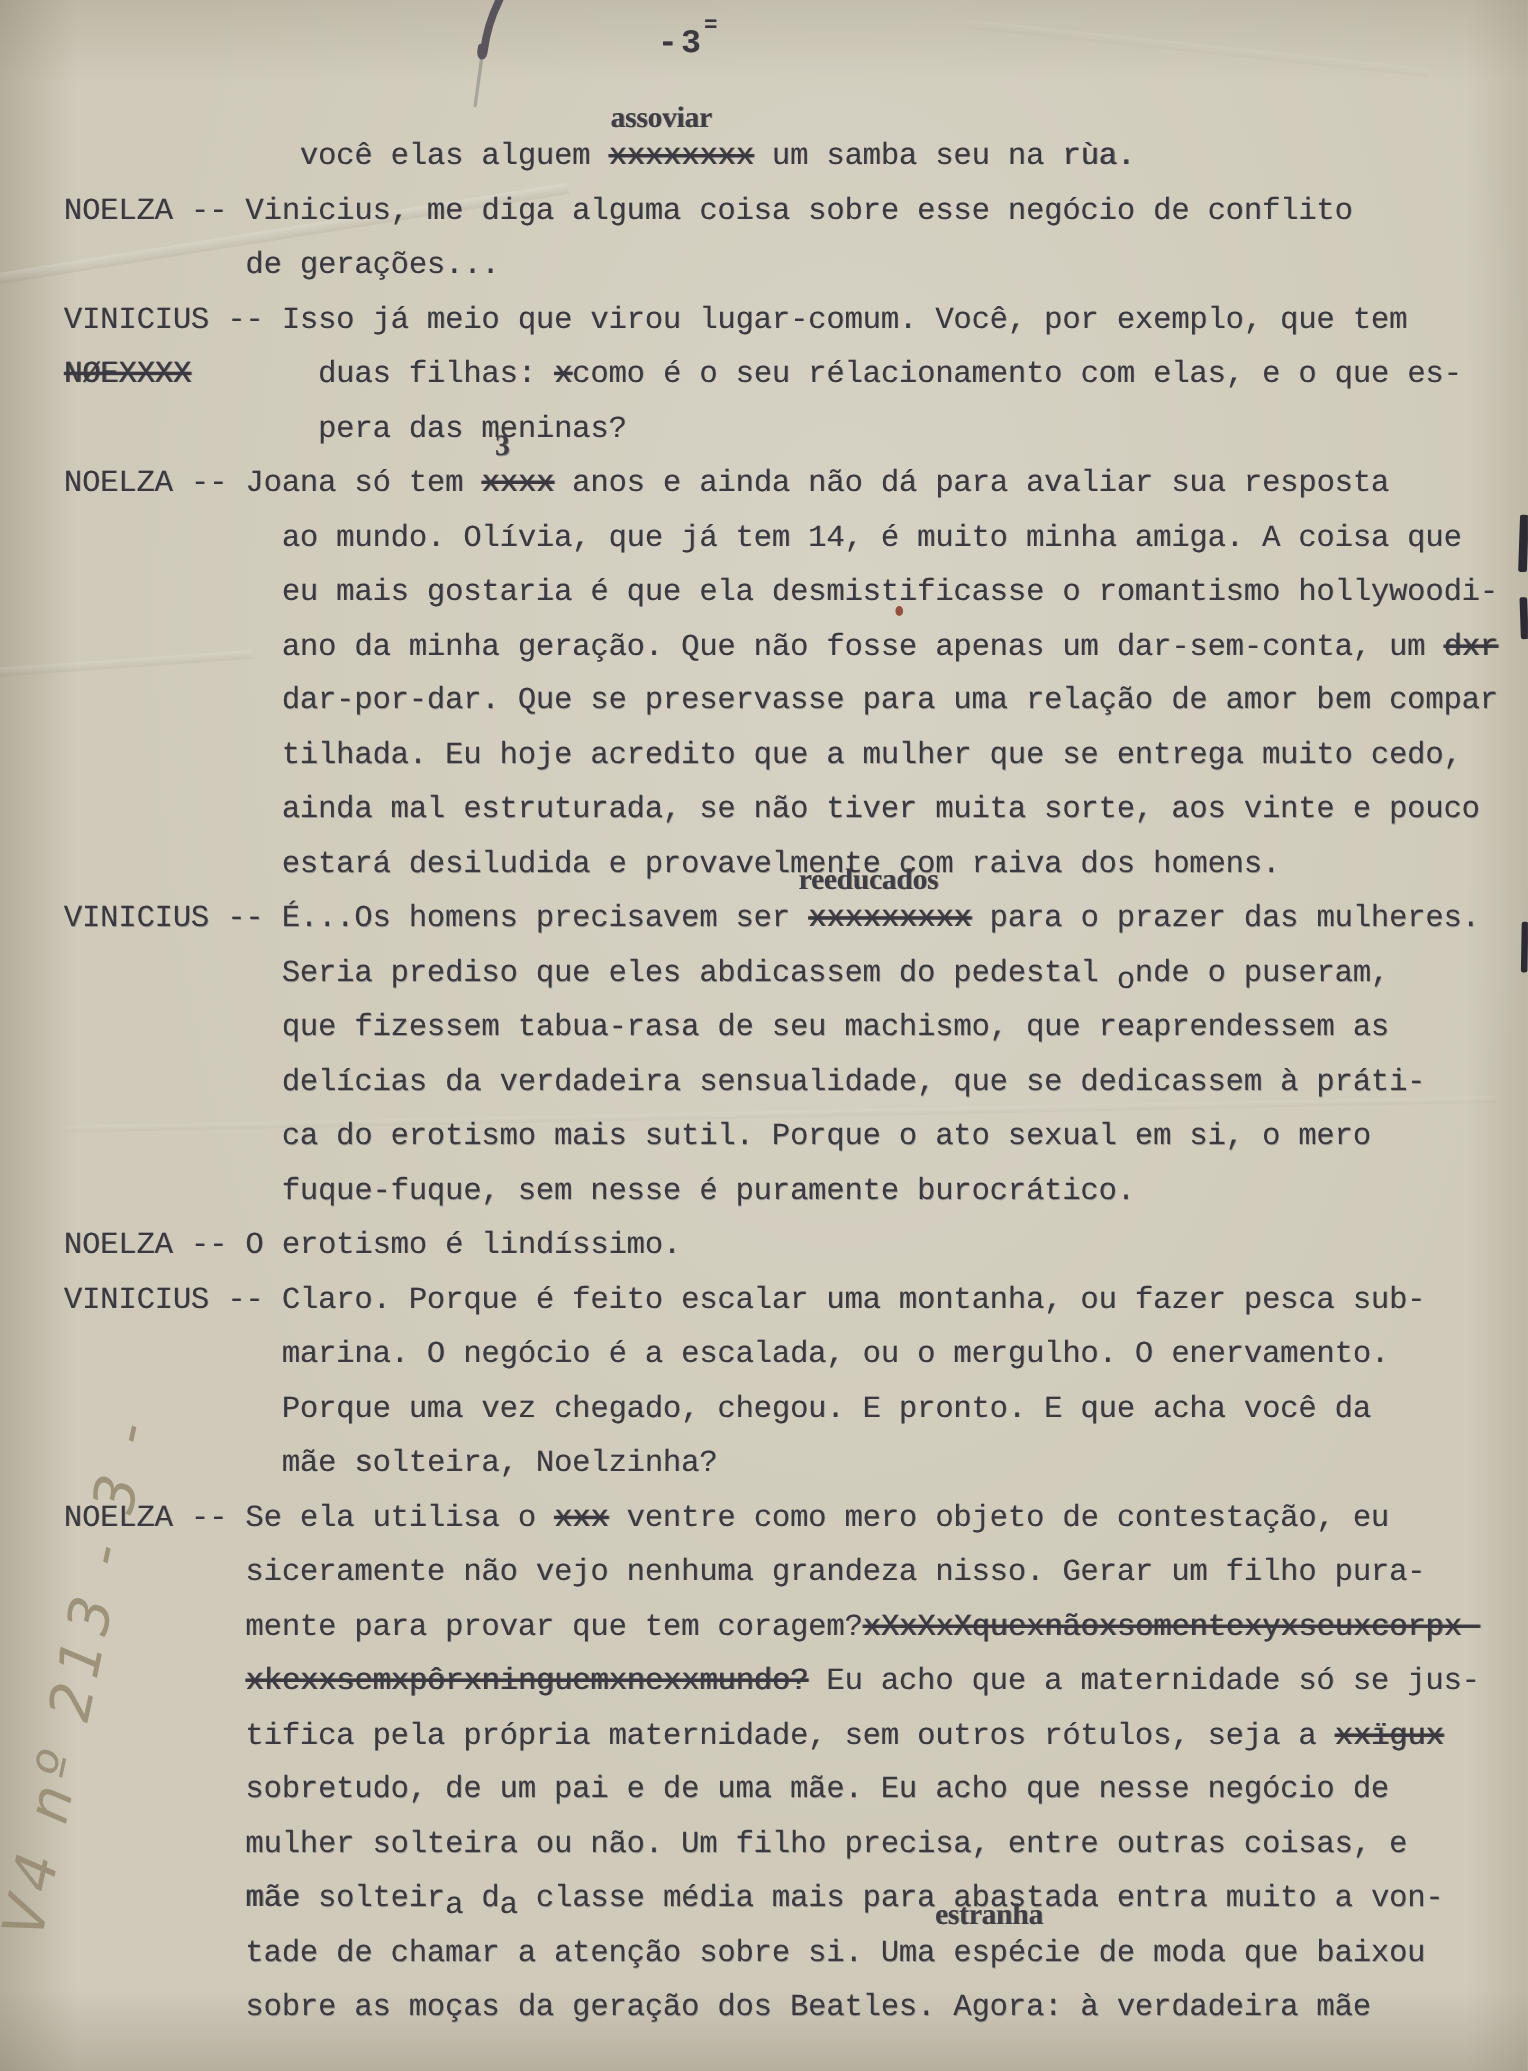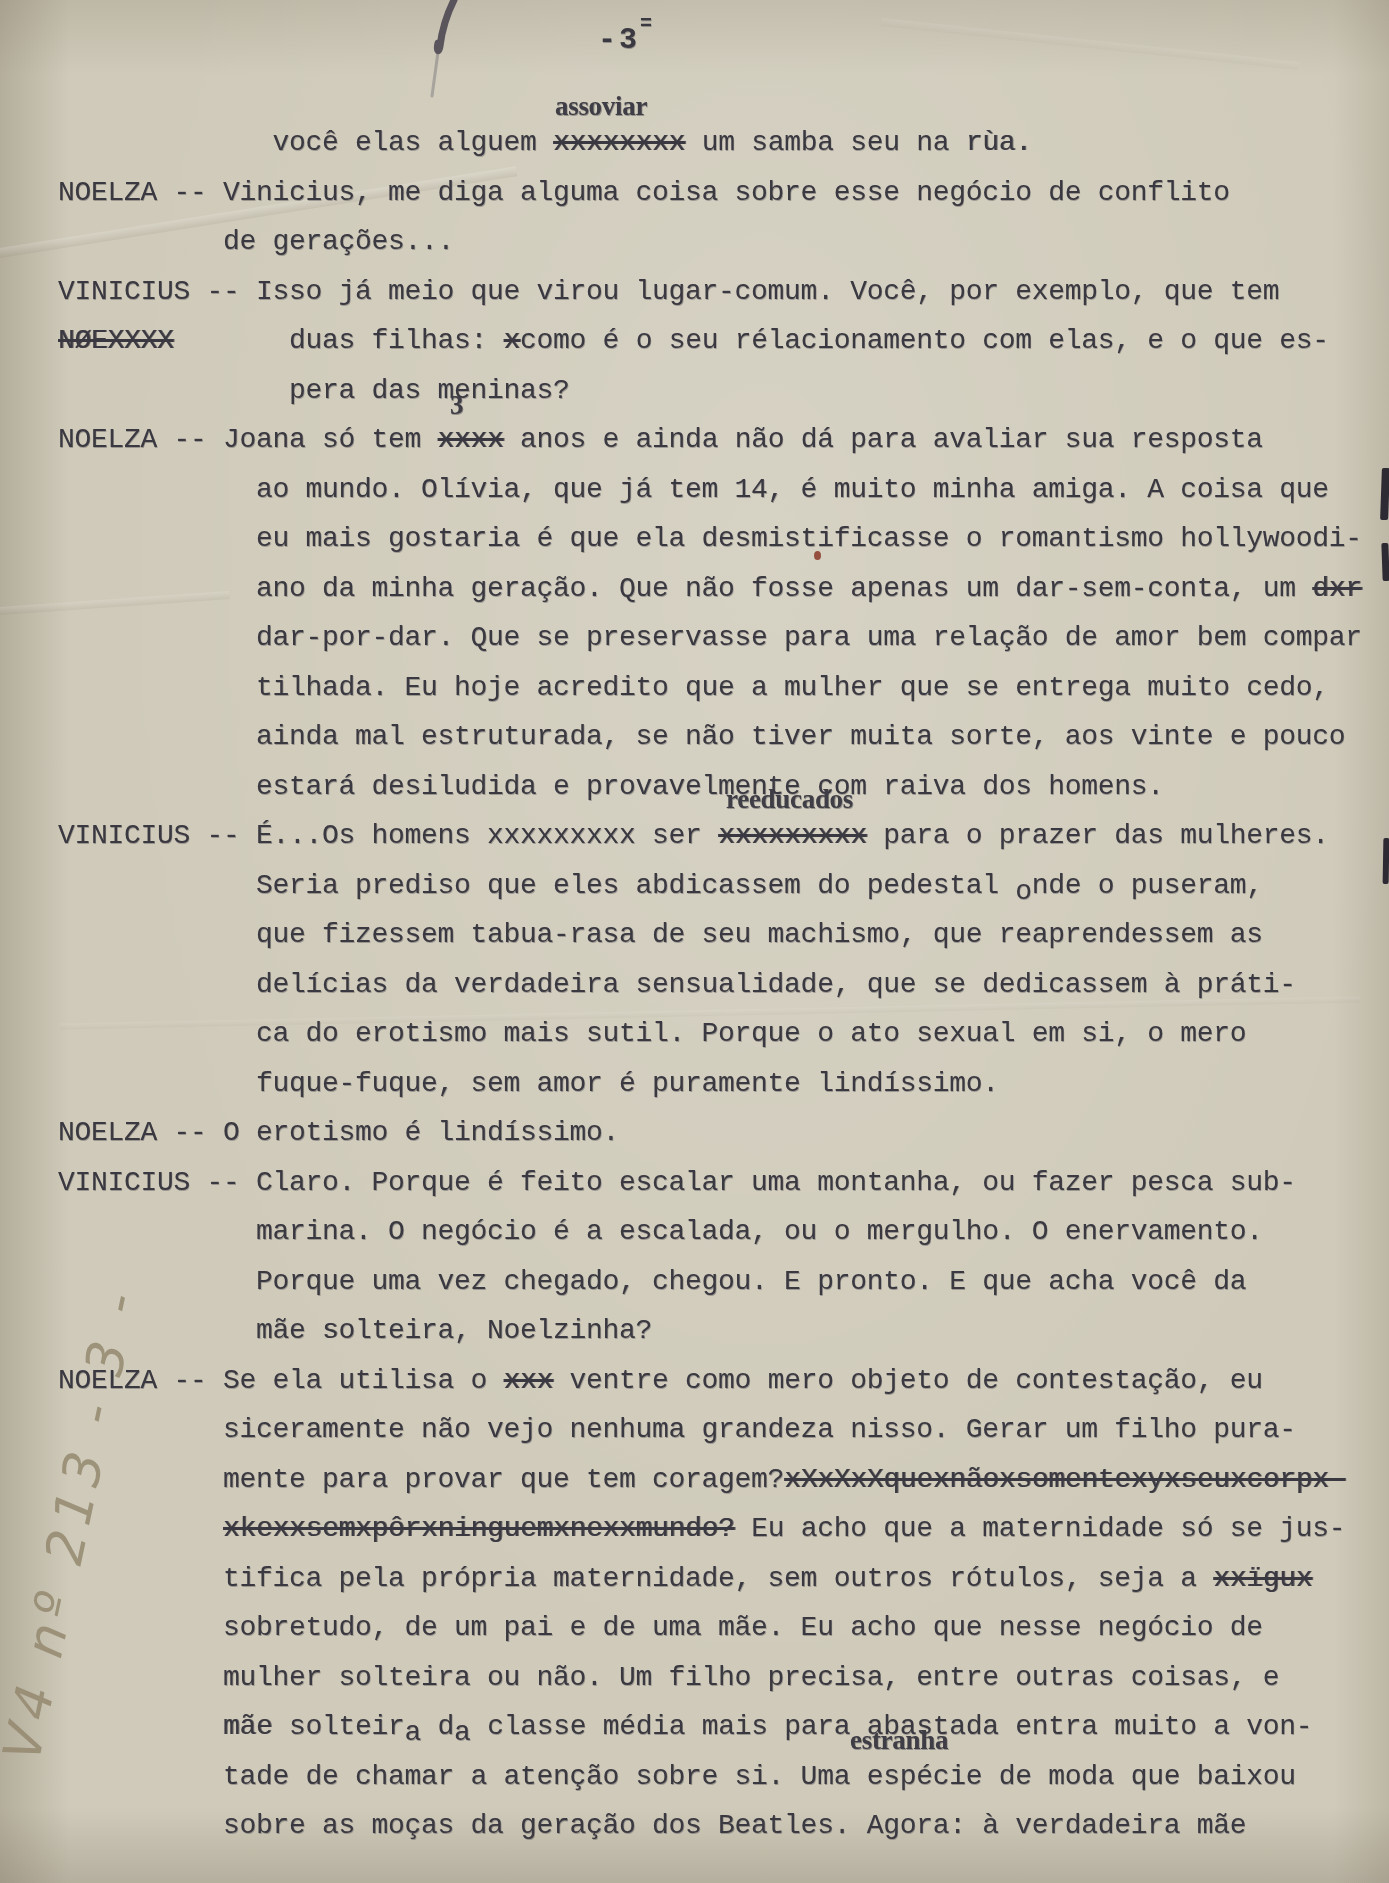--- a/index.html
+++ b/index.html
@@ -86,26 +86,26 @@
       <div class="line"><span class="seg-x">NØEXXXX</span><span class="seg-n">       duas filhas: </span><span class="seg-x">x</span><span class="seg-n">como é o seu rélacionamento com elas, e o que es-</span></div>
       <div class="line"><span class="seg-n">              pera das meninas?</span></div>
       <div class="line"><span class="seg-n">NOELZA -- Joana só tem </span><span class="seg-x">xxxx</span><span class="seg-n"> anos e ainda não dá para avaliar sua resposta</span><span class="float" style="left: 392px; top: -25px;">3</span></div>
       <div class="line"><span class="seg-n">            ao mundo. Olívia, que já tem 14, é muito minha amiga. A coisa que</span></div>
       <div class="line"><span class="seg-n">            eu mais gostaria é que ela desmistificasse o romantismo hollywoodi-</span></div>
       <div class="line"><span class="seg-n">            ano da minha geração. Que não fosse apenas um dar-sem-conta, um </span><span class="seg-x">dxr</span></div>
       <div class="line"><span class="seg-n">            dar-por-dar. Que se preservasse para uma relação de amor bem compar</span></div>
       <div class="line"><span class="seg-n">            tilhada. Eu hoje acredito que a mulher que se entrega muito cedo,</span></div>
       <div class="line"><span class="seg-n">            ainda mal estruturada, se não tiver muita sorte, aos vinte e pouco</span></div>
       <div class="line"><span class="seg-n">            estará desiludida e provavelmente com raiva dos homens.</span></div>
-      <div class="line"><span class="seg-n">VINICIUS -- É...Os homens xxxxxxxxx ser </span><span class="seg-x">xxxxxxxxx</span><span class="seg-n"> para o prazer das mulheres.</span><span class="float" style="left: 668px; top: -27px;">reeducados</span></div>
+      <div class="line"><span class="seg-n">VINICIUS -- É...Os homens precisavem ser </span><span class="seg-x">xxxxxxxxx</span><span class="seg-n"> para o prazer das mulheres.</span><span class="float" style="left: 668px; top: -27px;">reeducados</span></div>
       <div class="line"><span class="seg-n">            Seria prediso que eles abdicassem do pedestal </span><span class="seg-low">o</span><span class="seg-n">nde o puseram,</span></div>
       <div class="line"><span class="seg-n">            que fizessem tabua-rasa de seu machismo, que reaprendessem as</span></div>
       <div class="line"><span class="seg-n">            delícias da verdadeira sensualidade, que se dedicassem à práti-</span></div>
       <div class="line"><span class="seg-n">            ca do erotismo mais sutil. Porque o ato sexual em si, o mero</span></div>
-      <div class="line"><span class="seg-n">            fuque-fuque, sem amor é puramente lindíssimo.</span></div>
+      <div class="line"><span class="seg-n">            fuque-fuque, sem nesse é puramente burocrático.</span></div>
       <div class="line"><span class="seg-n">NOELZA -- O erotismo é lindíssimo.</span></div>
       <div class="line"><span class="seg-n">VINICIUS -- Claro. Porque é feito escalar uma montanha, ou fazer pesca sub-</span></div>
       <div class="line"><span class="seg-n">            marina. O negócio é a escalada, ou o mergulho. O enervamento.</span></div>
       <div class="line"><span class="seg-n">            Porque uma vez chegado, chegou. E pronto. E que acha você da</span></div>
       <div class="line"><span class="seg-n">            mãe </span><span class="seg-b">s</span><span class="seg-n">olteira, Noelzinha?</span></div>
       <div class="line"><span class="seg-n">NOELZA -- Se ela utilisa o </span><span class="seg-x">xxx</span><span class="seg-n"> ventre como mero objeto de contestação, eu</span></div>
       <div class="line"><span class="seg-n">          siceramente não vejo nenhuma grandeza nisso. Gerar um filho pura-</span></div>
       <div class="line"><span class="seg-n">          mente para provar que tem coragem?</span><span class="seg-x">xXxXxXquexnãoxsomentexyxseuxcorpx-</span></div>
       <div class="line"><span class="seg-n">          </span><span class="seg-x">xkexxsemxpôrxninguemxnexxmundo?</span><span class="seg-n"> Eu acho que a maternidade só se jus-</span></div>
       <div class="line"><span class="seg-n">          tifica pela própria maternidade, sem outros rótulos, seja a </span><span class="seg-x">xxïgux</span></div>

